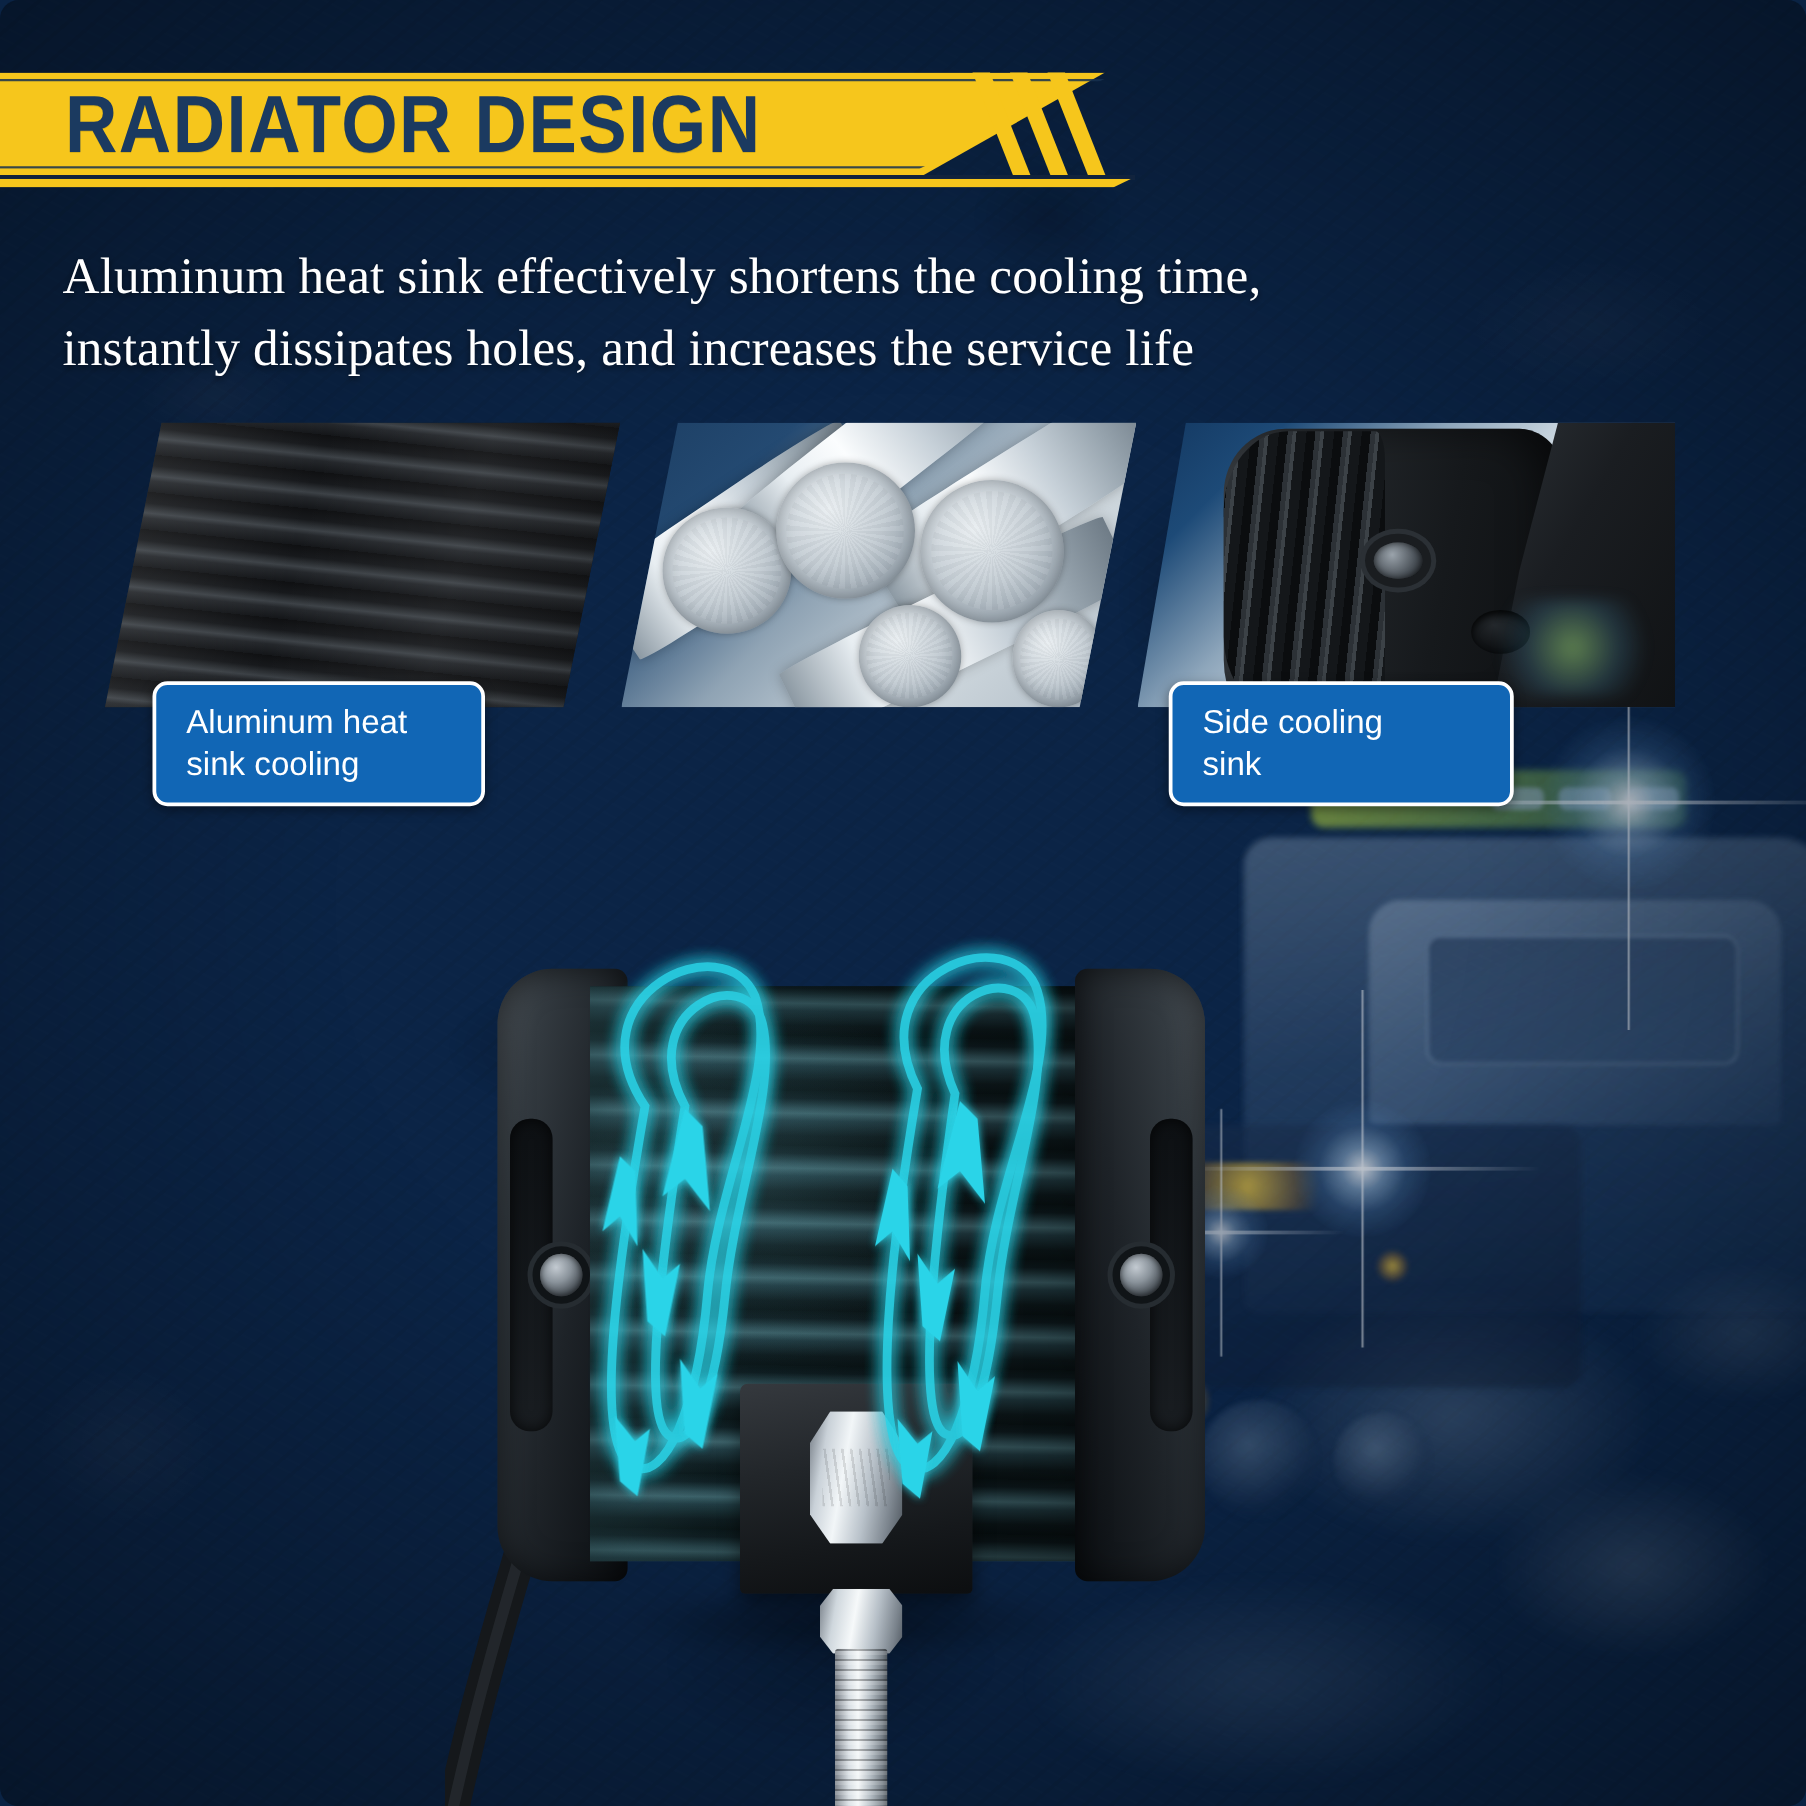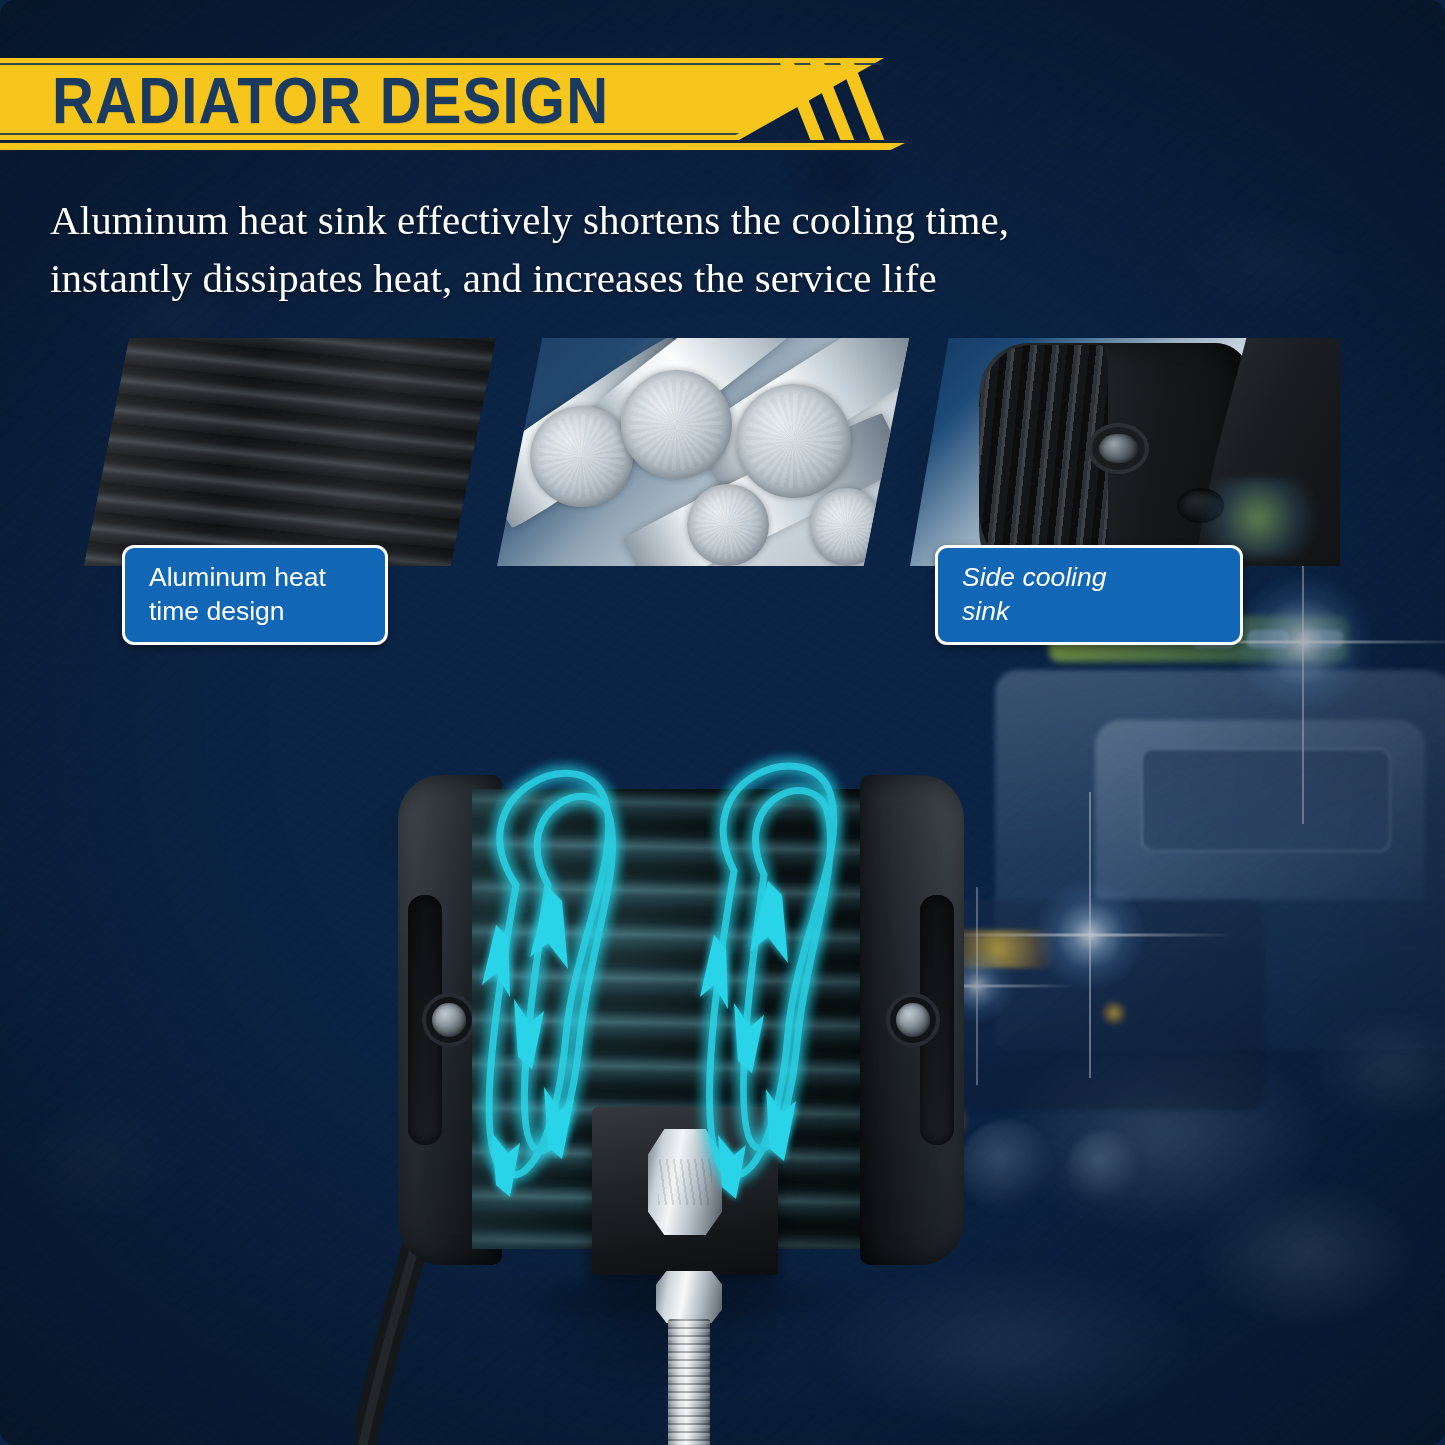--- a/index.html
+++ b/index.html
@@ -209,21 +209,21 @@
     border:3px solid #ffffff;
     border-radius:12px;
     color:#ffffff;
     font-size:26.5px; line-height:1.28;
     padding:13px 0 13px 24px;
     box-shadow:0 3px 9px rgba(0,0,0,.42);
     font-family:"Liberation Sans", sans-serif;
   }
   .p1 { left:122px; top:545px; width:266px; }
   .p2 { left:527px; top:545px; width:262px; }
-  .p3 { left:935px; top:545px; width:308px;font-style:italic; }
+  .p3 { left:935px; top:545px; width:276px; }
 
   
   .truck-scene {
     position:absolute; right:0; top:520px; width:520px; height:640px;
     opacity:.72; pointer-events:none;
   }
   .tr-body {
     position:absolute; right:-20px; top:150px; width:470px; height:380px;
     background:linear-gradient(170deg, rgba(175,196,218,.42) 0%, rgba(110,140,175,.30) 42%, rgba(40,70,110,.25) 100%);
     border-radius:22px 42px 10px 10px;
@@ -424,21 +424,21 @@
     <div class="banner-stripe s1"></div>
     <div class="banner-stripe s2"></div>
     <div class="banner-stripe s3"></div>
     <div class="banner-underline-dark"></div>
     <div class="banner-underline"></div>
     <div class="banner-title">RADIATOR DESIGN</div>
   </div>
 
   <div class="subtitle">
     <div>Aluminum heat sink effectively shortens the cooling time,</div>
-    <div>instantly dissipates heat, and increases the service life</div>
+    <div>instantly dissipates holes, and increases the service life</div>
   </div>
 
   <div class="features">
 
     <div class="feat f1">
       <div class="thumb">
         <div class="hs-art"></div>
         <div class="hs-sheen"></div>
       </div>
     </div>
@@ -466,21 +466,21 @@
         <div class="lh-wing"></div>
         <div class="lh-bolt"></div>
         <div class="lh-hole"></div>
         <div class="lh-glow"></div>
       </div>
     </div>
   </div>
 
   <div class="pill p1">
     <div>Aluminum heat</div>
-    <div>time design</div>
+    <div>sink cooling</div>
   </div>
   <div class="pill p3">
     <div>Side cooling</div>
     <div>sink</div>
   </div>
 
   <div class="lamp-shadow"></div>
 
   <div class="lamp">
 

